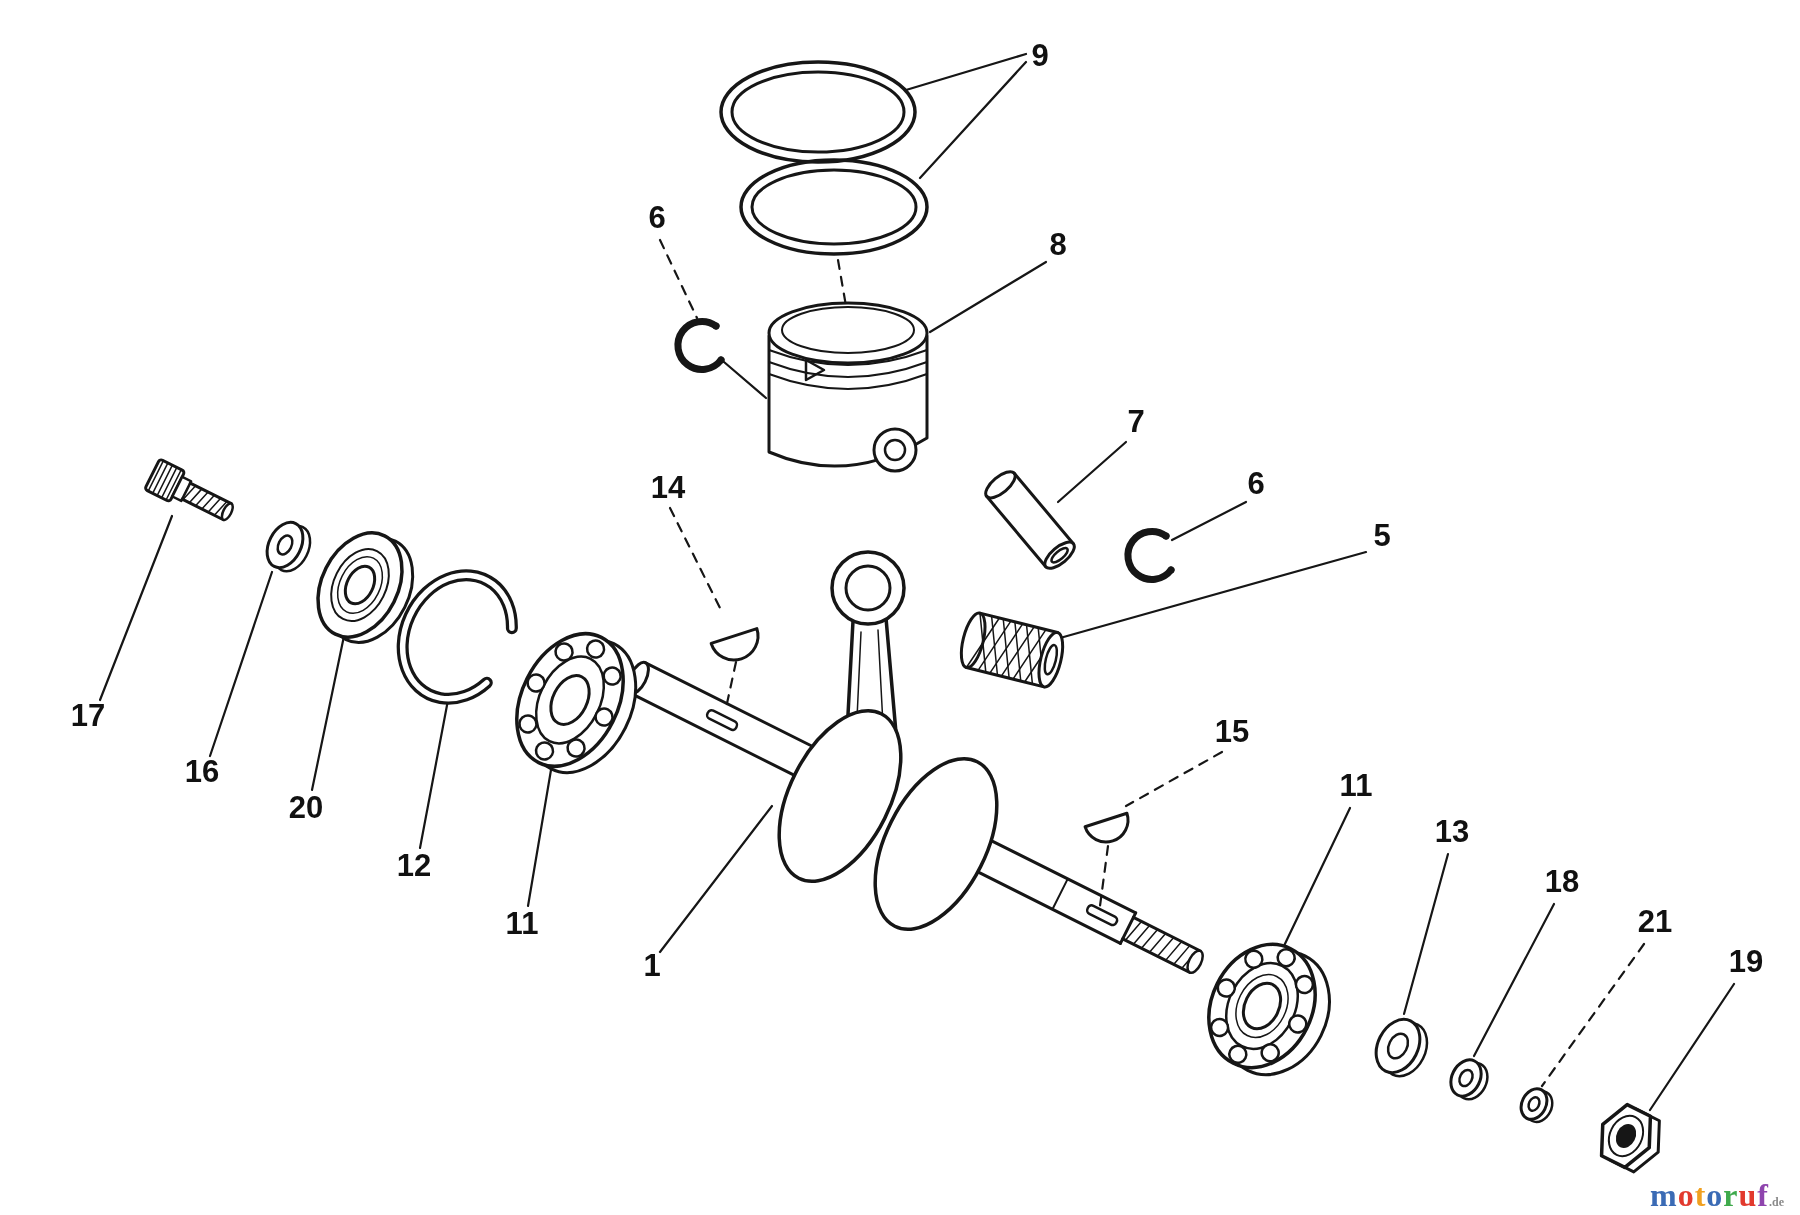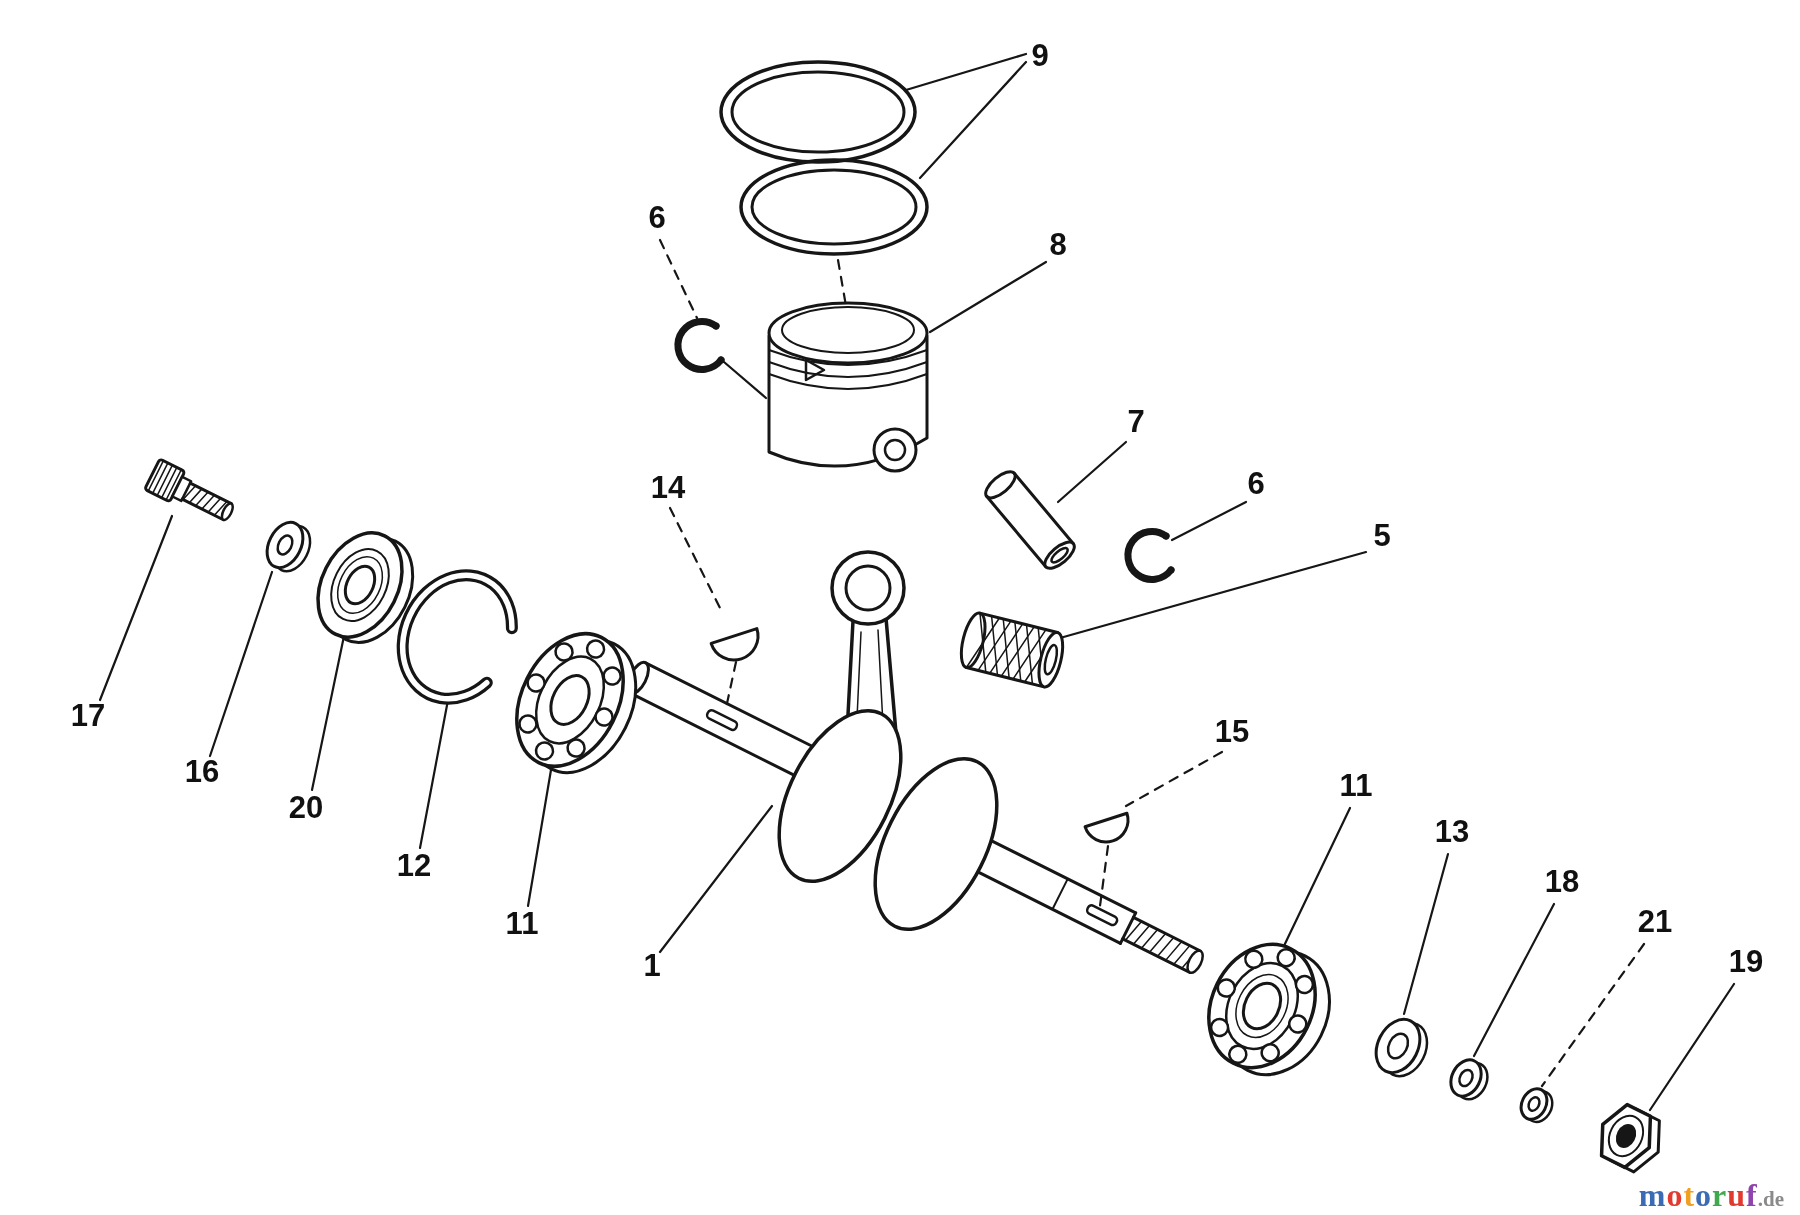--- a/index.html
+++ b/index.html
@@ -8,21 +8,21 @@
   .stage svg{position:absolute;left:0;top:0;}
   
   .o{stroke:#161616;fill:none;stroke-width:3;stroke-linecap:round;stroke-linejoin:round;}
   .ow{stroke:#161616;fill:#ffffff;stroke-width:3;stroke-linecap:round;stroke-linejoin:round;}
   .t15{stroke-width:1.5;} .t2{stroke-width:2;} .t25{stroke-width:2.5;} .t35{stroke-width:3.5;}
   .l{stroke:#161616;stroke-width:2.2;fill:none;stroke-linecap:round;}
   .d{stroke-dasharray:9 8;}
   .callout{font:700 31px "Liberation Sans",sans-serif;fill:#111;text-anchor:middle;}
   .wm{position:absolute;right:16px;bottom:4px;font:700 32px "Liberation Serif",serif;
       letter-spacing:1px;line-height:1;cursor:pointer;}
-  .wm .suffix{font-size:21px;letter-spacing:0;margin-top:40px;}
+  .wm .suffix{font-size:12px;letter-spacing:0;margin-top:40px;}
 </style>
 </head>
 <body>
 
 <div class="stage">
 <svg width="1800" height="1215" viewBox="0 0 1800 1215">
 
   <g>
     <path class="l" d="M1026,54 L906,90"></path>
     <path class="l" d="M1026,62 L920,178"></path>

